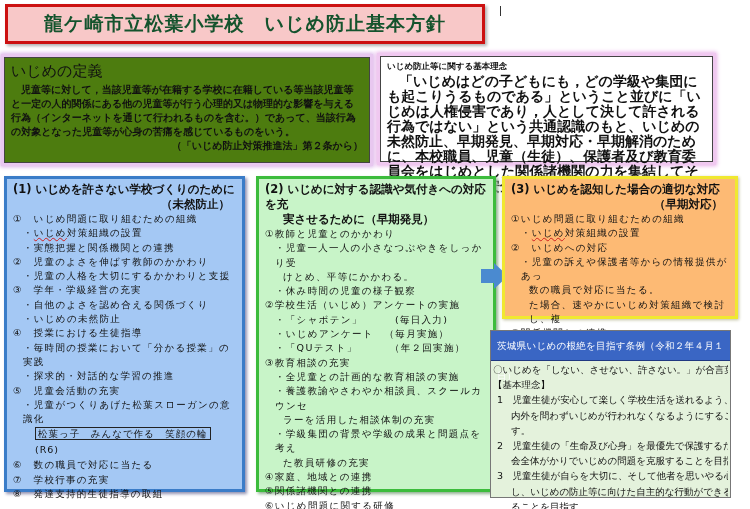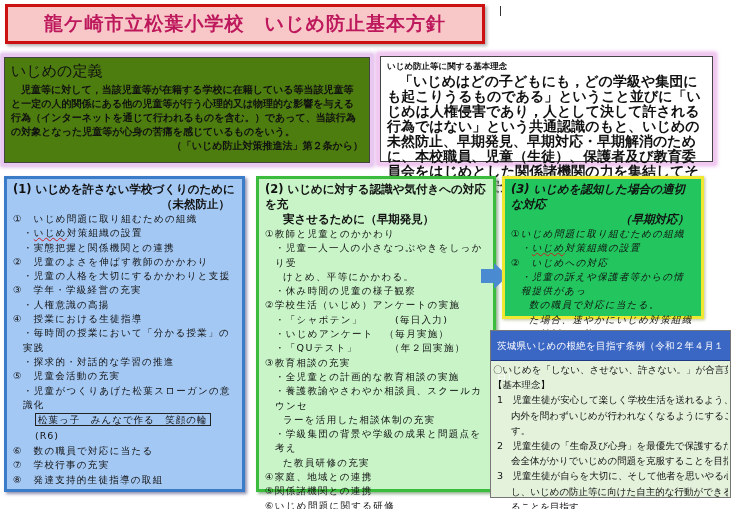--- a/index.html
+++ b/index.html
@@ -5,21 +5,21 @@
   * { box-sizing: border-box; margin: 0; padding: 0; }
   html, body { width: 750px; height: 509px; background: #ffffff; overflow: hidden; }
   body { position: relative; font-family: "DejaVu Sans", "Liberation Sans", sans-serif; color: #111; }
 
   .title-box {
     position: absolute; left: 5px; top: 4px; width: 480px; height: 40px;
     background: #f8c8c8; border: 3px solid #cc1111;
     box-shadow: 2px 2px 3px #b0b0b0;
     display: flex; align-items: center; justify-content: center;
   }
-  .title-text { font-size: 19px; font-weight: bold; letter-spacing: 1px; color: #be185d; }
+  .title-text { font-size: 19px; font-weight: bold; letter-spacing: 1px; color: #14532d; }
   .cursor-mark { position: absolute; left: 500px; top: 6px; width: 1px; height: 10px; background: #333; }
 
   .def-box {
     position: absolute; left: 4px; top: 57px; width: 366px; height: 106px;
     background: #4d7c0f; border: 1px solid #444;
     box-shadow: 0 0 0 3px #e8c8f0, 0 0 4px 4px #d8b0e8;
     padding: 4px 6px;
   }
   .def-heading { font-size: 15px; font-weight: normal; margin-bottom: 2px; }
   .def-body { font-size: 10px; font-weight: bold; line-height: 14px; text-indent: 10px; }
@@ -32,21 +32,21 @@
     padding: 4px 6px;
   }
   .philo-heading { font-size: 8.5px; font-weight: bold; margin-bottom: 1px; }
   .philo-body { font-size: 14px; font-weight: bold; line-height: 15px; text-indent: 12px; }
 
   .col {
     position: absolute; top: 176px; height: 316px; padding: 3px 6px;
   }
   .col1 { left: 4px; width: 241px; background: #a4c8f4; border: 3px solid #3a7cc8; box-shadow: 2px 2px 3px #9090b0; }
   .col2 { left: 256px; width: 240px; background: #c8f4c8; border: 3px solid #3cbc3c; box-shadow: 2px 2px 3px #90b090; }
-  .col3 { left: 502px; top: 176px; width: 202px; height: 143px; background: #22c55e; border: 3px solid #f0e830; box-shadow: 1px 1px 3px #c0c0a0; font-style: italic; }
+  .col3 { left: 502px; top: 176px; width: 236px; height: 143px; background: #fdba74; border: 3px solid #f0e830; box-shadow: 1px 1px 3px #c0c0a0; }
 
   .col-title { font-size: 11.5px; font-weight: bold; line-height: 15px; }
   .col-sub { font-size: 11.5px; font-weight: bold; text-align: right; line-height: 15px; padding-right: 6px; }
   .item { font-size: 9.5px; line-height: 14.3px; letter-spacing: 1.3px; }
   .bullet { font-size: 9.5px; line-height: 14.3px; letter-spacing: 1.3px; padding-left: 10px; text-indent: -0px; }
   .bullet-cont { font-size: 9.5px; line-height: 14.3px; letter-spacing: 1.3px; padding-left: 18px; }
   .squiggle { text-decoration: underline wavy #d02020; text-decoration-thickness: 1px; }
   .slogan-row { font-size: 9.5px; line-height: 16px; padding-left: 22px; letter-spacing: 1px; }
   .slogan-box { border: 1.5px solid #222; padding: 0 2px; }
 
@@ -94,21 +94,22 @@
   <div class="col-sub">（未然防止）</div>
 
   <div class="item">①　いじめ問題に取り組むための組織</div>
   <div class="bullet">・<span class="squiggle">いじめ</span>対策組織の設置</div>
   <div class="bullet">・<span>実態把握と関係機関との連携</span></div>
 
   <div class="item">②　児童のよさを伸ばす教師のかかわり</div>
   <div class="bullet">・<span>児童の人格を大切にするかかわりと支援</span></div>
 
   <div class="item">③　学年・学級経営の充実</div>
-  <div class="bullet">・<span>人権意識の高揚</span></div>
+  <div class="bullet">・<span>自他のよさを認め合える関係づくり</span></div>
+  <div class="bullet">・<span>いじめの未然防止</span></div>
 
   <div class="item">④　授業における生徒指導</div>
   <div class="bullet">・<span>毎時間の授業において「分かる授業」の実践</span></div>
   <div class="bullet">・<span>探求的・対話的な学習の推進</span></div>
 
   <div class="item">⑤　児童会活動の充実</div>
   <div class="bullet">・<span>児童がつくりあげた松葉スローガンの意識化</span></div>
   <div class="slogan-row">
     <span class="slogan-box">松葉っ子　みんなで作る　笑顔の輪</span>
     <span>(R6)</span>

